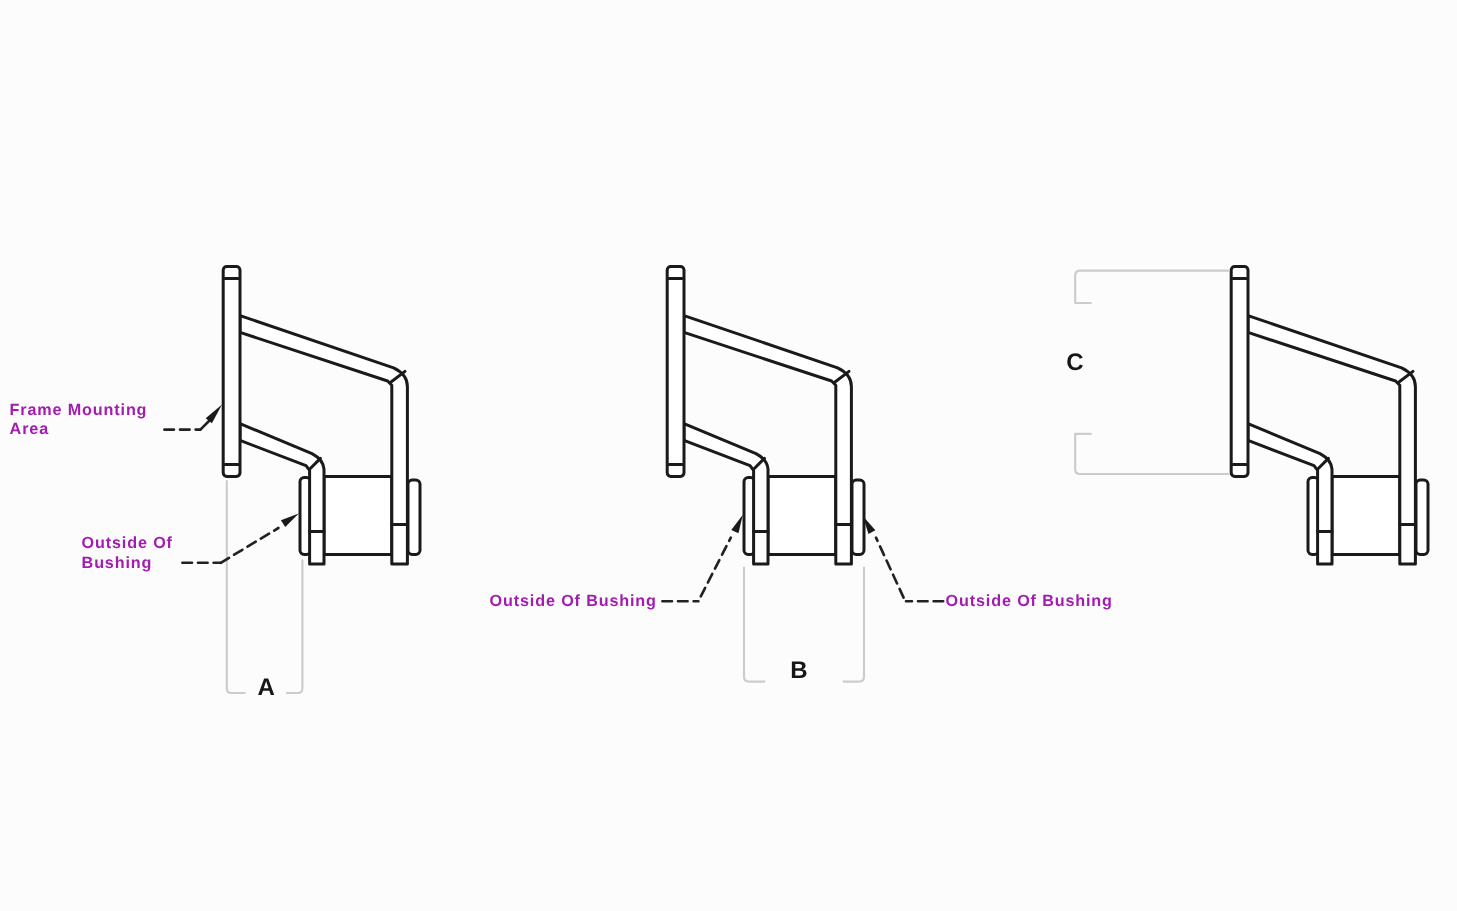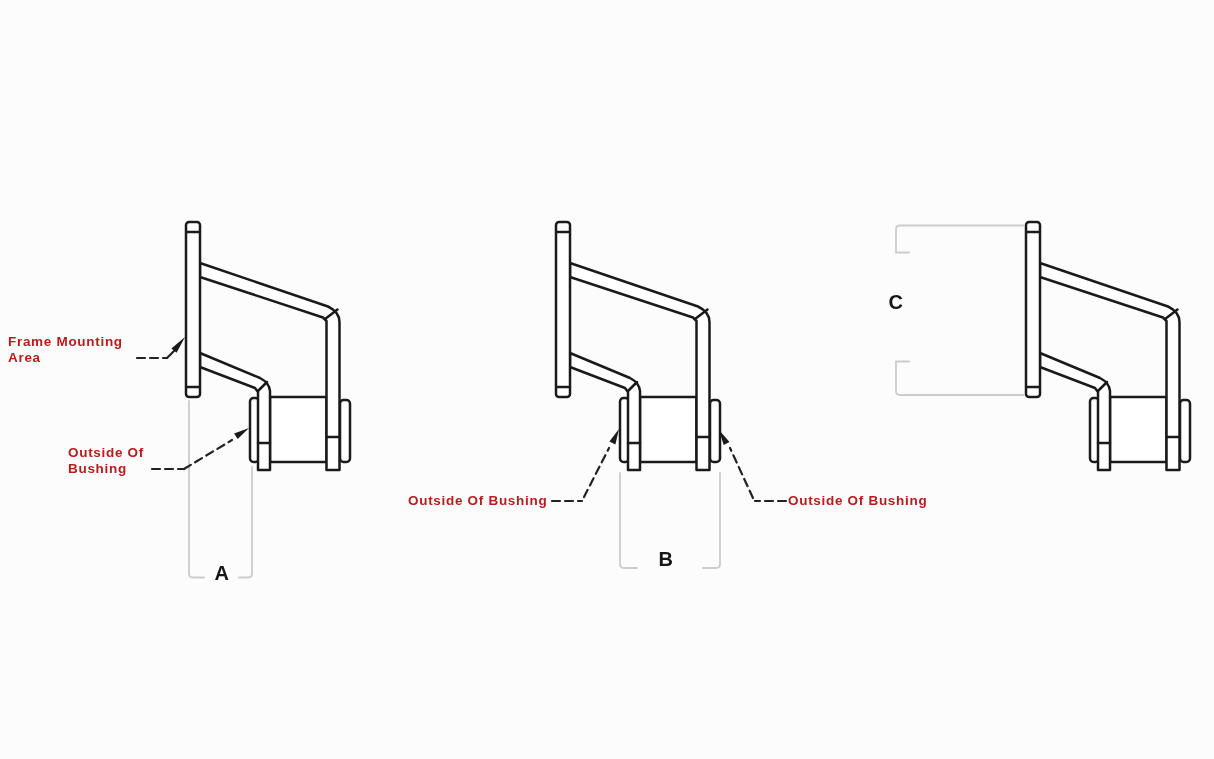--- a/index.html
+++ b/index.html
@@ -11,21 +11,21 @@
     font-family: "Liberation Sans", sans-serif;
     overflow: hidden;
   }
   .drawing-svg { position: absolute; left: 0; top: 0; }
   .callout {
     position: absolute;
     font-size: 13.5px;
     font-weight: bold;
     letter-spacing: 0.7px;
     line-height: 15.5px;
-    color: #b91c1c;
+    color: #a21caf;
   }
   .nowrap { white-space: nowrap; }
   .dim-label {
     position: absolute;
     font-size: 20px;
     font-weight: bold;
     letter-spacing: 0.5px;
     color: #161616;
     width: 34px;
     text-align: center;

